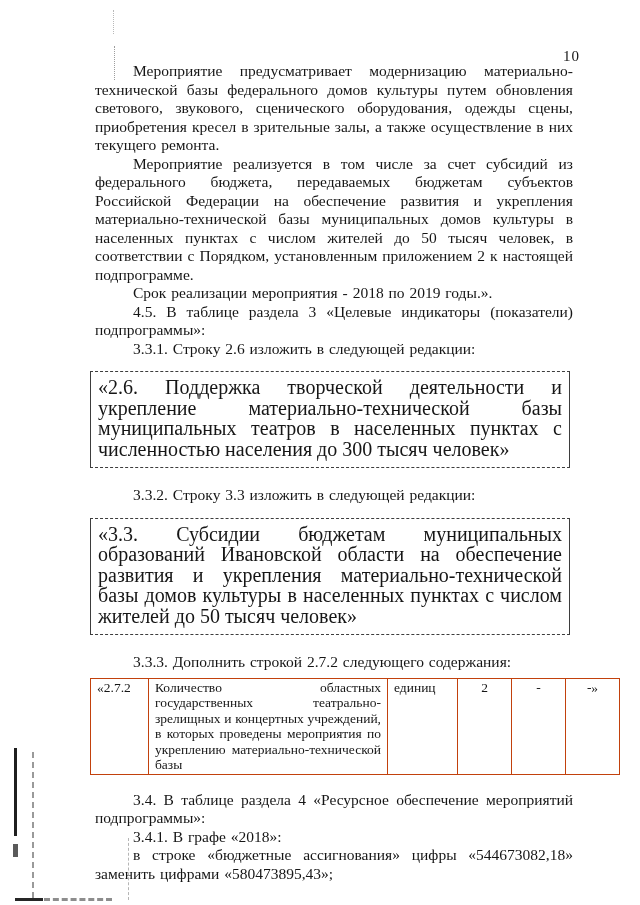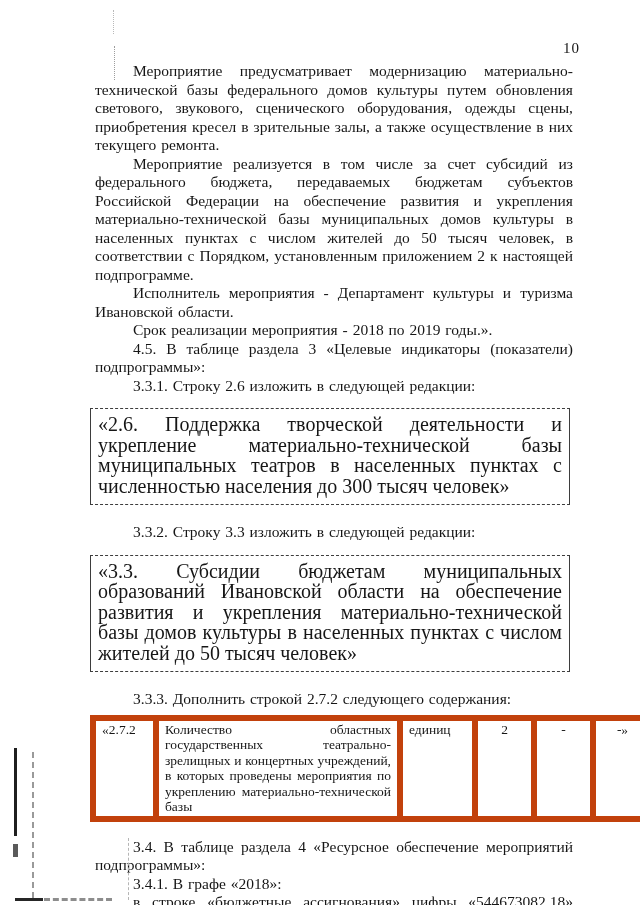--- a/index.html
+++ b/index.html
@@ -8,21 +8,21 @@
     width: 640px;
     height: 905px;
     margin: 0 auto;
     background: #ffffff;
     font-family: "Liberation Serif", "DejaVu Serif", serif;
     color: #161616;
     overflow: hidden;
   }
   .page-number {
     position: absolute;
-    top: 40px;
+    top: 48px;
     left: 563px;
     font-size: 15px;
     letter-spacing: 1px;
   }
   .content {
     position: absolute;
     top: 62px;
     left: 95px;
     width: 478px;
   }
@@ -47,21 +47,21 @@
     text-align: justify;
   }
   table.indicator-table {
     width: 470px;
     margin: 6px 0 16px -5px;
     border-collapse: collapse;
     table-layout: fixed;
     font-size: 13.5px;
   }
   table.indicator-table td {
-    border: 6px solid #c2410c;
+    border: 1px solid #c2410c;
     vertical-align: top;
     padding: 1px 6px;
     line-height: 15.5px;
   }
   td.col-num  { width: 45px;  padding-left: 3px; padding-right: 2px; }
   td.col-desc { width: 226px; text-align: justify; }
   td.col-unit { width: 57px; }
   td.col-val  { width: 41px;  text-align: center; }
   
   .artifact { position: absolute; }
@@ -77,21 +77,20 @@
 </head>
 <body>
 
 <div class="page">
 
   <div class="page-number">10</div>
 
   <div class="content">
     <p class="body">Мероприятие предусматривает модернизацию материально-технической базы федерального домов культуры путем обновления светового, звукового, сценического оборудования, одежды сцены, приобретения кресел в зрительные залы, а также осуществление в них текущего ремонта.</p>
     <p class="body">Мероприятие реализуется в том числе за счет субсидий из федерального бюджета, передаваемых бюджетам субъектов Российской Федерации на обеспечение развития и укрепления материально-технической базы муниципальных домов культуры в населенных пунктах с числом жителей до 50 тысяч человек, в соответствии с Порядком, установленным приложением 2 к настоящей подпрограмме.</p>
-    <p class="body">Исполнитель мероприятия - Департамент культуры и туризма Ивановской области.</p>
     <p class="body">Срок реализации мероприятия - 2018 по 2019 годы.».</p>
     <p class="body">4.5. В таблице раздела 3 «Целевые индикаторы (показатели) подпрограммы»:</p>
     <p class="body">3.3.1. Строку 2.6 изложить в следующей редакции:</p>
 
     <div class="amendment-box">«2.6. Поддержка творческой деятельности и укрепление материально-технической базы муниципальных театров в населенных пунктах с численностью населения до 300 тысяч человек»</div>
 
     <p class="body">3.3.2. Строку 3.3 изложить в следующей редакции:</p>
 
     <div class="amendment-box">«3.3. Субсидии бюджетам муниципальных образований Ивановской области на обеспечение развития и укрепления материально-технической базы домов культуры в населенных пунктах с числом жителей до 50 тысяч человек»</div>
 

